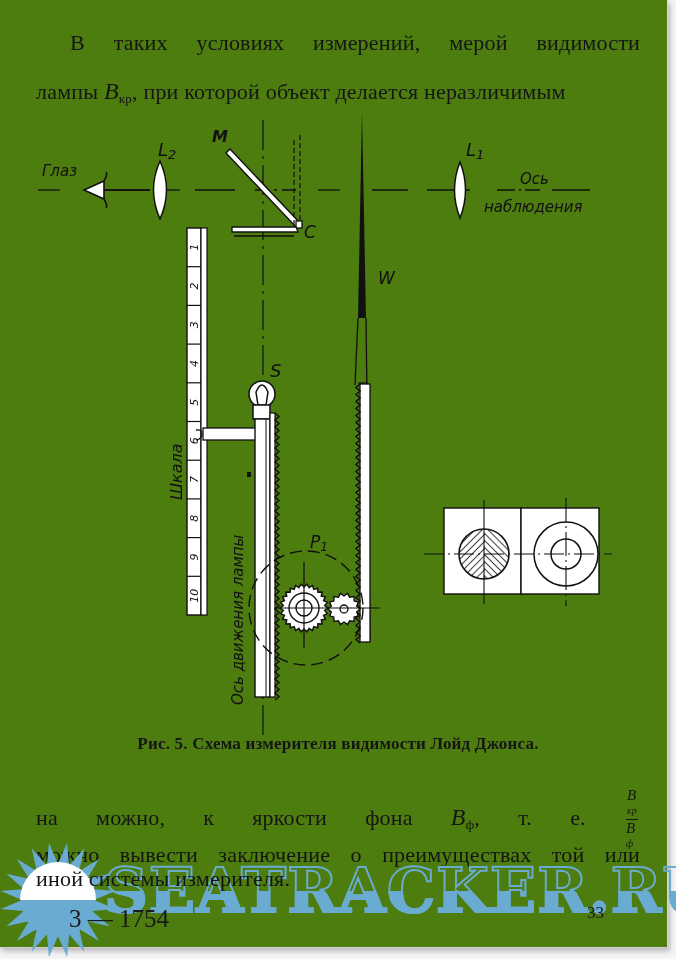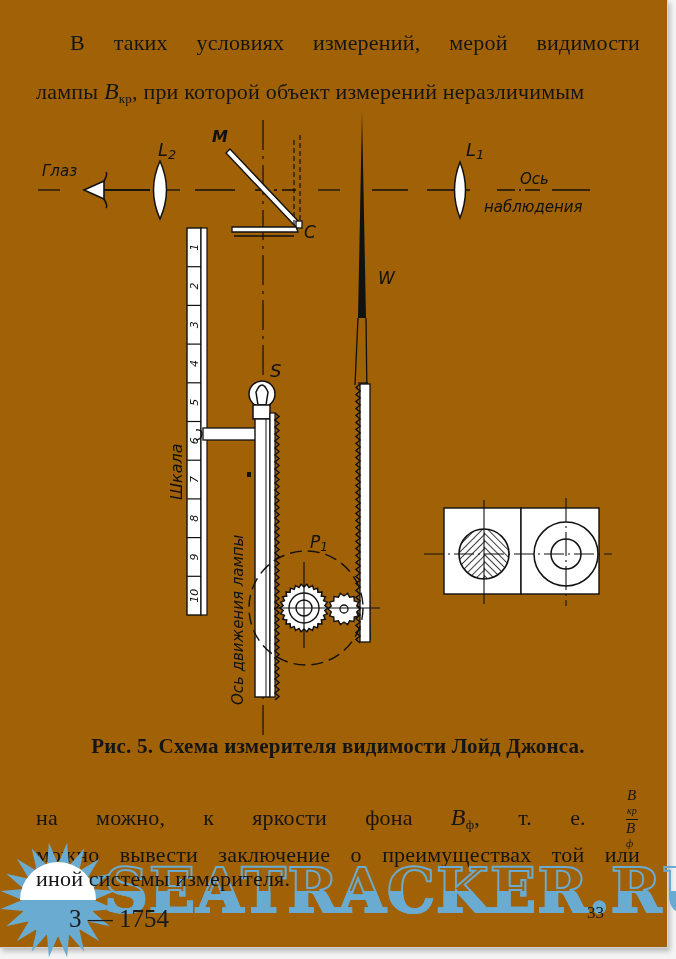--- a/index.html
+++ b/index.html
@@ -3,35 +3,35 @@
   <meta charset="utf-8">
   <style>
     html, body { margin: 0; padding: 0; }
     body {
       width: 676px; height: 959px; background: #f4f4f4;
       position: relative; overflow: hidden;
       font-family: "Liberation Serif", serif;
     }
     .page {
       position: absolute; left: 0; top: 0; width: 667px; height: 947px;
-      background: #a16207;
+      background: #4d7c0f;
       border-right: 1px solid #d8d8d8; border-bottom: 1px solid #d0d0d0;
       box-shadow: 2px 3px 5px rgba(0,0,0,0.25);
     }
     .text-line {
       position: absolute; left: 36px; width: 604px;
       font-size: 22px; line-height: 26px; color: #151515;
       white-space: nowrap; letter-spacing: 0.2px;
       font-family: "Liberation Serif", serif;
       transform-origin: left center;
     }
     .justify { text-align: justify; text-align-last: justify; }
     .caption {
       position: absolute; left: 0; width: 676px; top: 734px; text-align: center;
-      font-size: 21px; color: #151515; font-family: "Liberation Serif", serif;
+      font-size: 17px; color: #151515; font-family: "Liberation Serif", serif;
       font-weight: bold; letter-spacing: 0.2px;
     }
     .ital { font-style: italic; }
     .sub { font-size: 13px; vertical-align: -4px; }
     .frac {
       display: inline-block; vertical-align: middle; text-align: center;
       font-size: 15px; line-height: 16px; margin: 0 2px;
     }
     .frac span { display: block; }
     .frac .num { border-bottom: 1px solid #151515; padding: 0 1px; }
@@ -60,21 +60,21 @@
   </style>
 </head>
 <body>
 
 <div class="page">
 
   <div class="text-line justify" style="top:30px;">
     <span style="padding-left:34px;">В таких условиях измерений, мерой видимости</span>
   </div>
   <div class="text-line" style="top:78px;">
-    <span>лампы </span><span class="ital" style="font-size:24px;">B</span><span class="sub">кр</span><span>, при которой объект измерений неразличимым</span>
+    <span>лампы </span><span class="ital" style="font-size:24px;">B</span><span class="sub">кр</span><span>, при которой объект делается неразличимым</span>
   </div>
 
   <svg class="diagram" width="676" height="740" viewBox="0 0 676 740">
 
     <g stroke="#111" stroke-width="1.3" fill="none">
       <line x1="38" y1="190" x2="60" y2="190"></line>
       <line x1="100" y1="190" x2="150" y2="190"></line>
       <line x1="165" y1="190" x2="180" y2="190"></line>
       <line x1="195" y1="190" x2="235" y2="190"></line>
       <line x1="255" y1="190" x2="300" y2="190" stroke-dasharray="14,5,3,5"></line>

